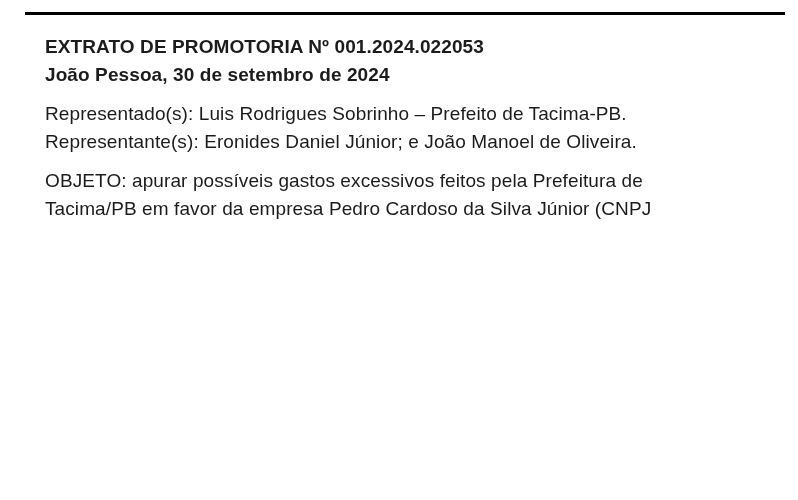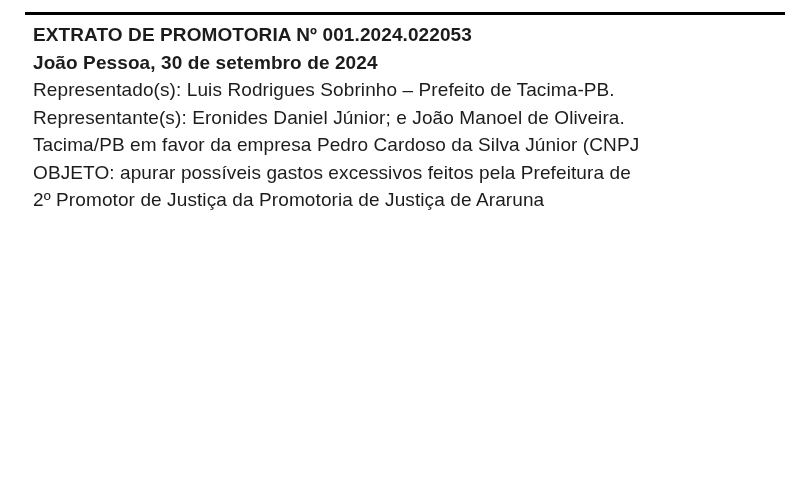--- a/index.html
+++ b/index.html
@@ -26,21 +26,21 @@
   .content {
     position: absolute;
     left: 33px;
     top: 21px;
     width: 750px;
     font-size: 19px;
     line-height: 27.5px;
     letter-spacing: 0.1px;
   }
   p.para {
-    margin: 0;
+    margin: 12px;
     padding: 0;
   }
   .bold {
     font-weight: bold;
   }
   .line {
     display: block;
     white-space: nowrap;
   }
   .gap-small { margin-top: 8px; }
@@ -60,23 +60,22 @@
       <span class="line">João Pessoa, 30 de setembro de 2024</span>
     </p>
 
 
     <p class="para gap-line">
       <span class="line">Representado(s): Luis Rodrigues Sobrinho – Prefeito de Tacima-PB.</span>
       <span class="line">Representante(s): Eronides Daniel Júnior; e João Manoel de Oliveira.</span>
     </p>
 
     <p class="para gap-line">
+      <span class="line">OBJETO: apurar possíveis gastos excessivos feitos pela Prefeitura de</span>
       <span class="line">Tacima/PB em favor da empresa Pedro Cardoso da Silva Júnior (CNPJ</span>
-      <span class="line">OBJETO: apurar possíveis gastos excessivos feitos pela Prefeitura de</span>
     </p>
 
 
     <p class="para gap-line">
-      <span class="line">2º Promotor de Justiça da Promotoria de Justiça de Araruna</span>
     </p>
 
   </div>
 </div>
 
 </body></html>

